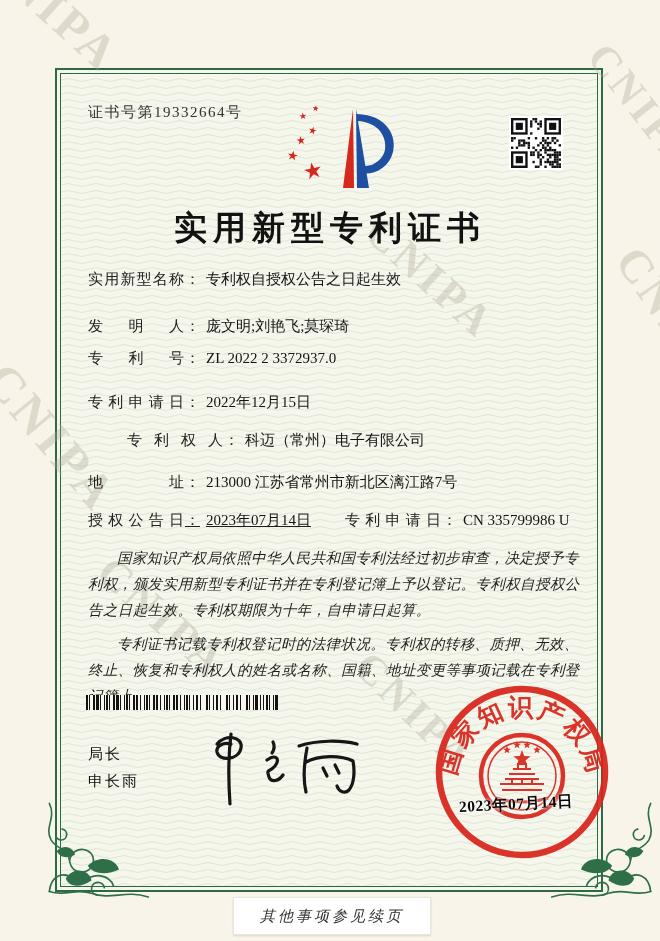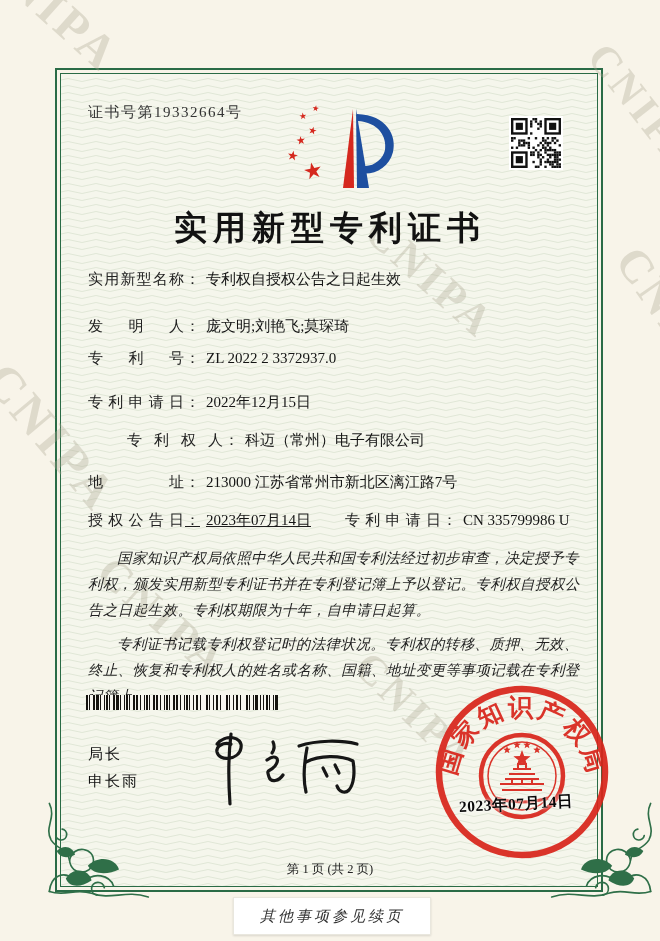--- a/index.html
+++ b/index.html
@@ -326,16 +326,15 @@
         <path d="M-22,8 H22 M-17,3 H17 M-13,-2 H13 M-9,-7 H9"></path>
         <path d="M-4,-7 V-12 H4 V-7"></path>
         <path d="M-10,3 V8 M10,3 V8 M0,3 V8"></path>
         <path d="M-20,14 H20"></path>
       </g>
       <path d="M-26,22 Q0,30 26,22" stroke-width="3"></path>
     </g>
   </svg>
   <div class="seal-date">2023年07月14日</div>
 
-  <div class="page-info">第 1 页 (共 2 页)</div>
 </div>
 
 <div class="cont-tag">其他事项参见续页</div>
 
 </body></html>

